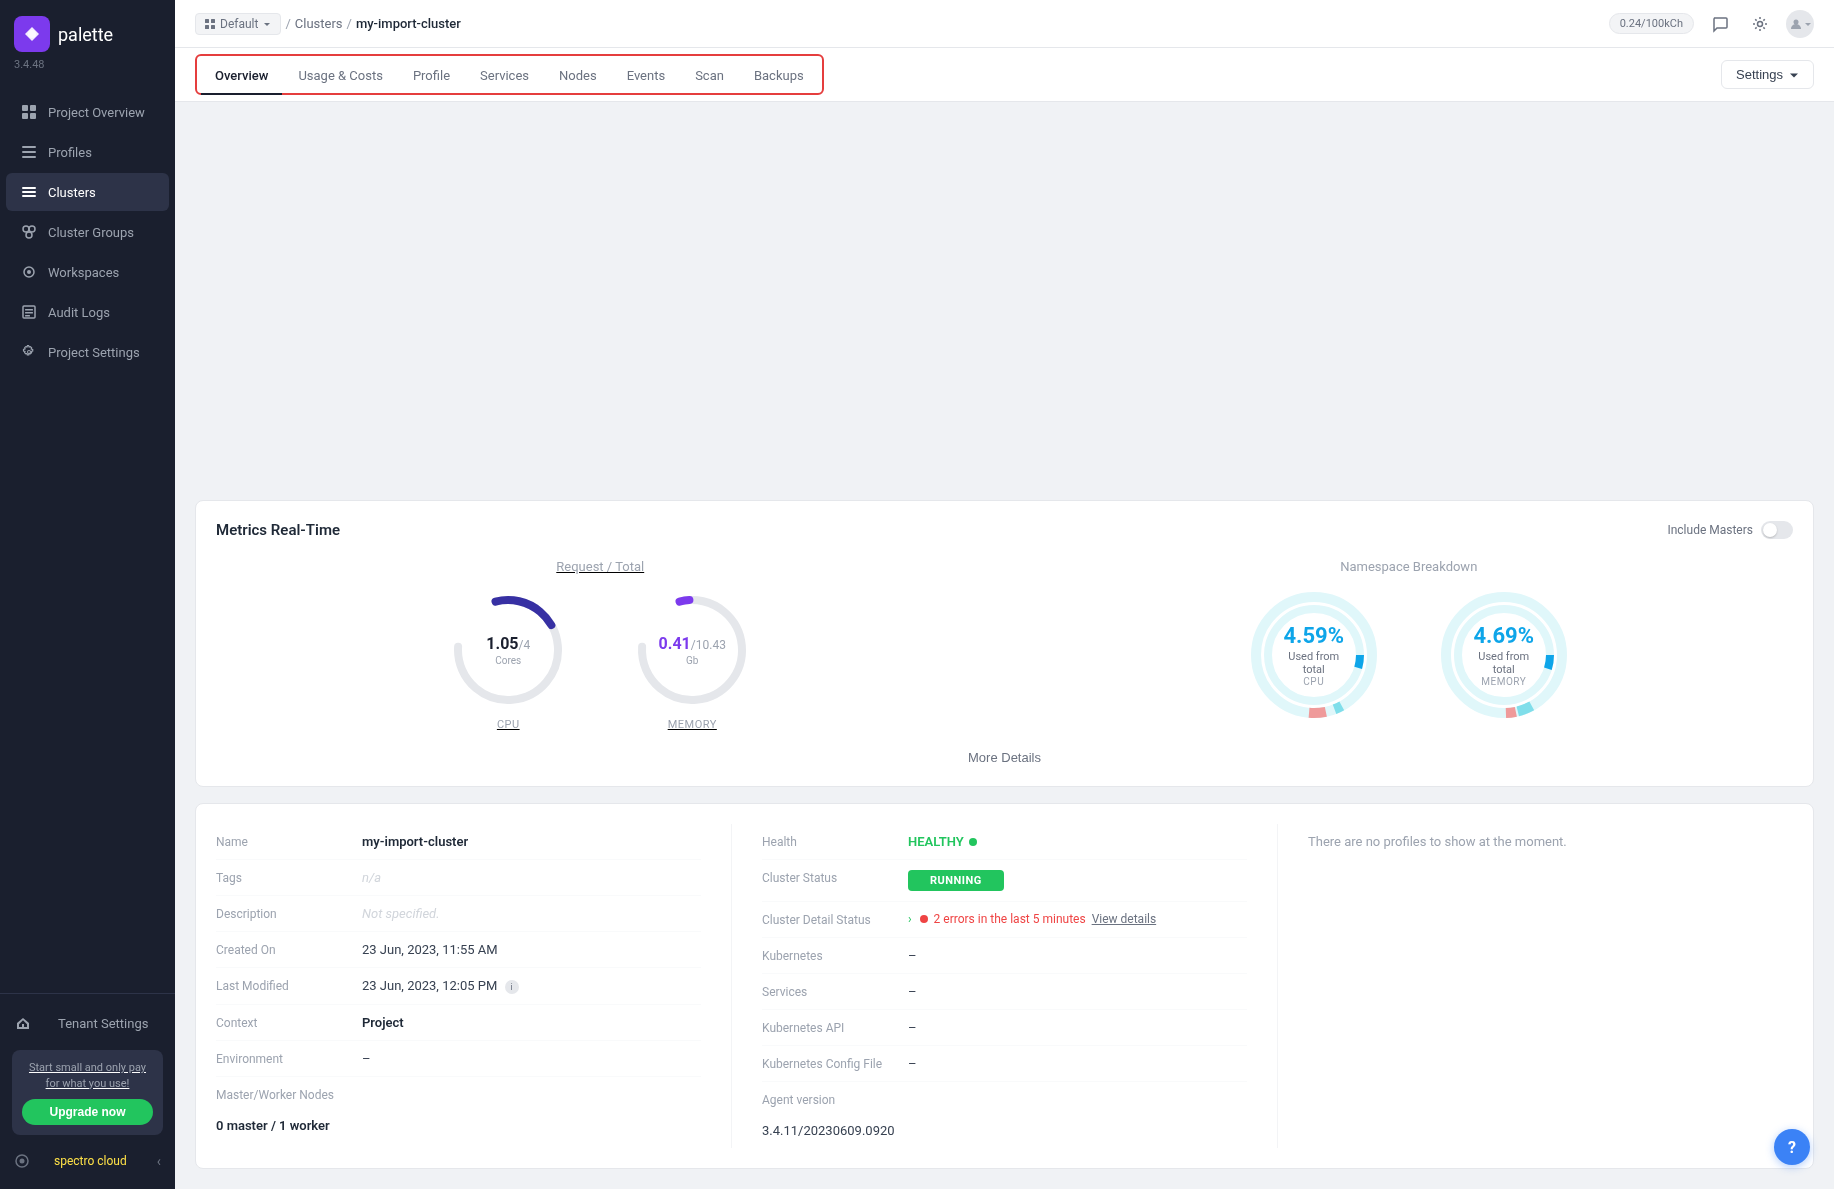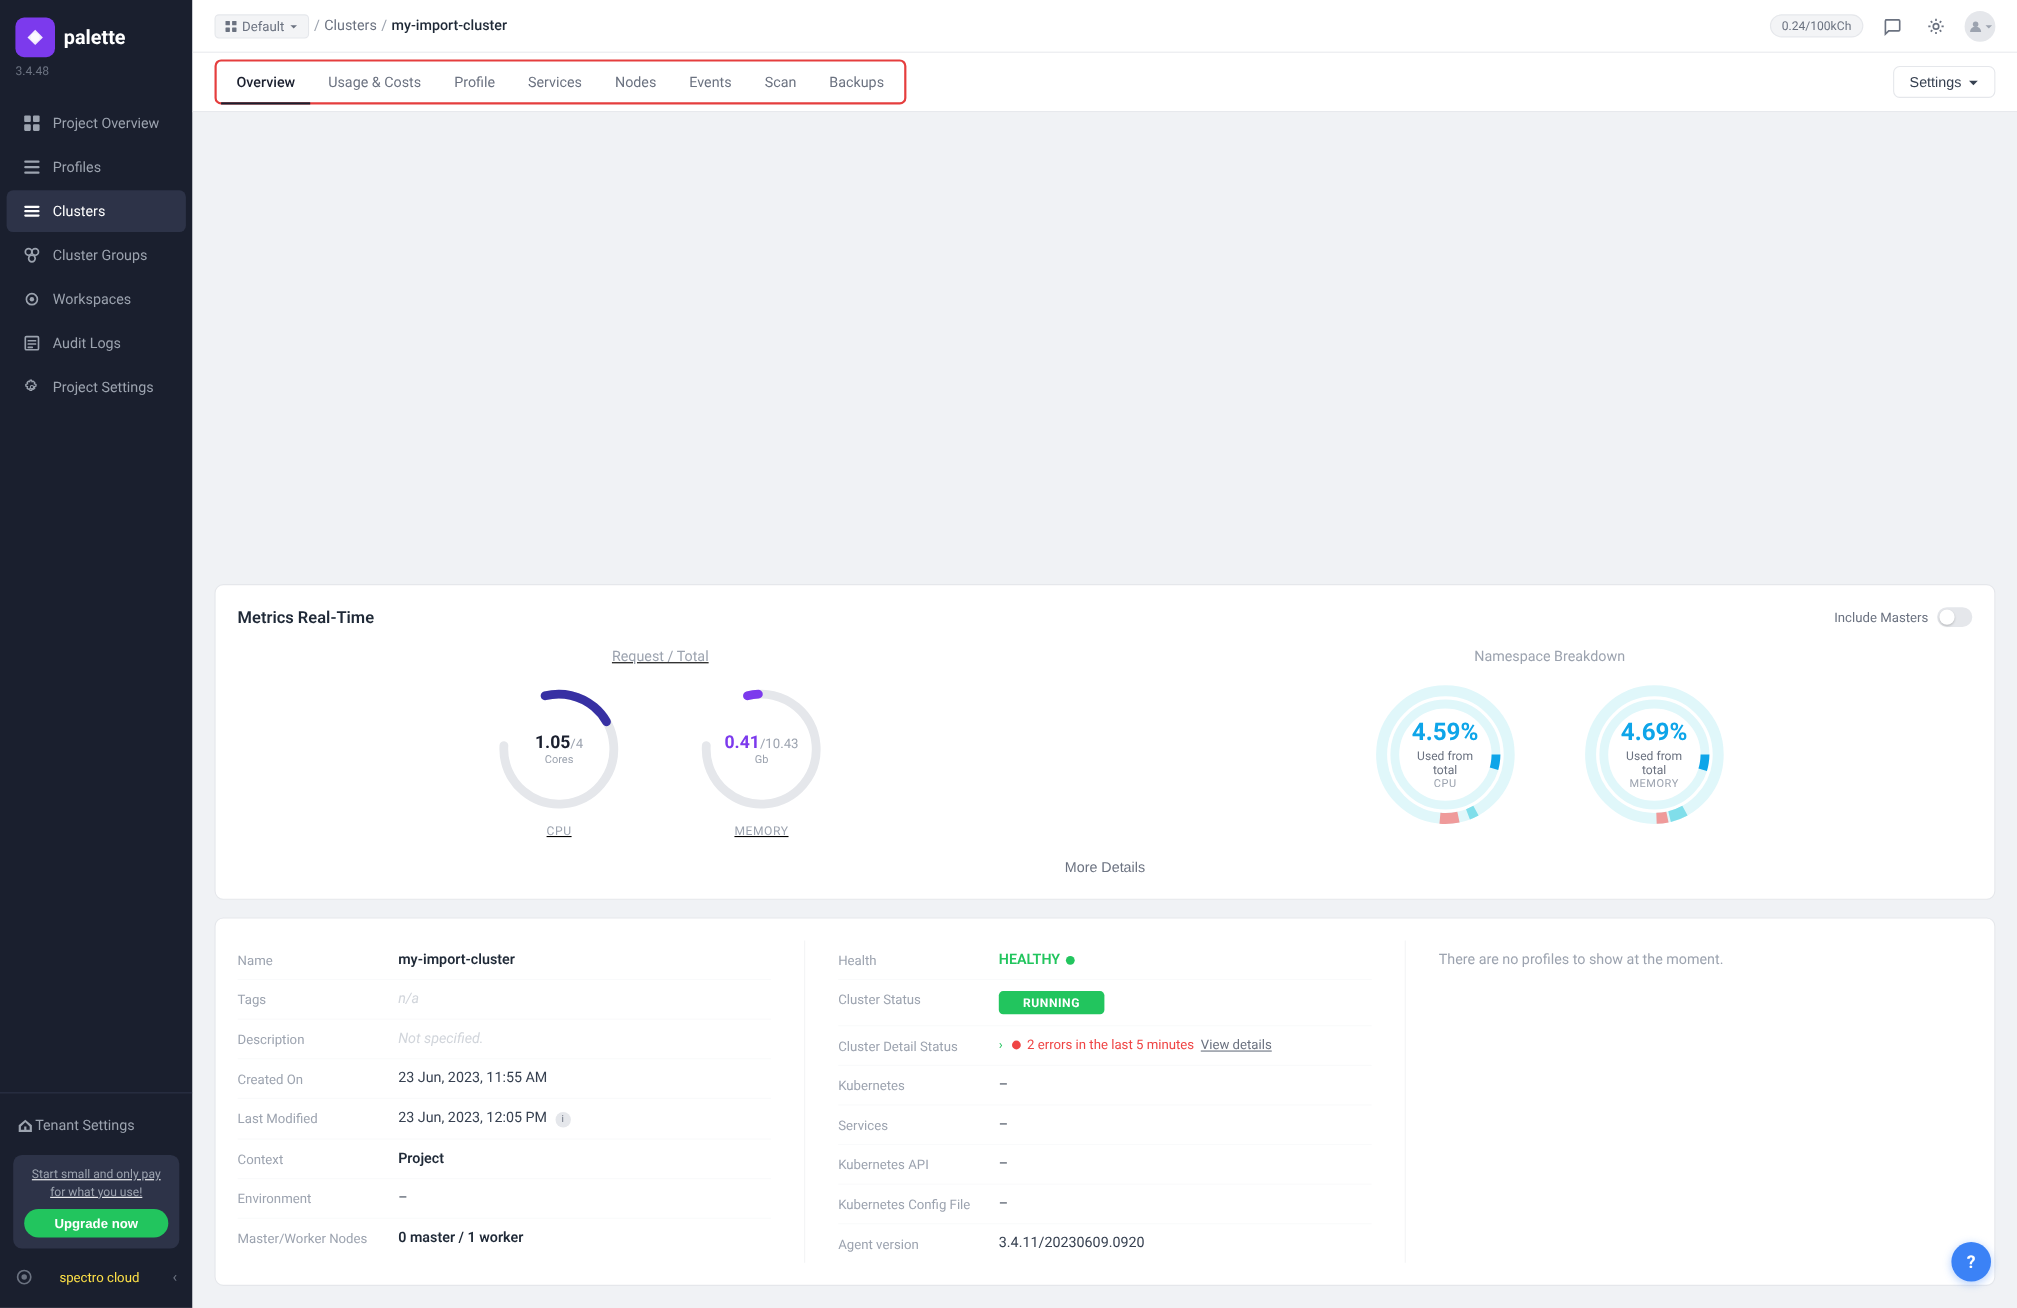--- a/index.html
+++ b/index.html
@@ -26,39 +26,39 @@
       width: 36px;
       height: 36px;
       background: #7c3aed;
       border-radius: 8px;
       display: flex;
       align-items: center;
       justify-content: center;
       font-weight: bold;
       font-size: 16px;
     }
-    .logo-text { font-size: 18px; font-weight: 700; color: #fff; }
+    .logo-text { font-size: 18px; font-weight: 400; color: #fff; }
     .version { font-size: 11px; color: #6b7280; padding: 2px 14px 12px; }
     .sidebar-nav { flex: 1; padding: 8px 0; }
     .nav-item {
       display: flex;
       align-items: center;
       gap: 10px;
       padding: 10px 14px;
       cursor: pointer;
       font-size: 13px;
       color: #9ca3af;
       border-radius: 6px;
       margin: 2px 6px;
       transition: background 0.15s;
     }
     .nav-item.active { background: #2d3348; color: #fff; }
     .nav-icon { width: 18px; height: 18px; display: flex; align-items: center; justify-content: center; font-size: 15px; flex-shrink: 0; }
     .sidebar-bottom { padding: 10px 0; border-top: 1px solid #2d3348; }
-    .tenant-settings { display: flex; align-items: center; gap: 0; padding: 10px 14px; cursor: pointer; font-size: 13px; color: #9ca3af; }
+    .tenant-settings { display: flex; align-items: center; gap: 26px; padding: 10px 14px; cursor: pointer; font-size: 13px; color: #9ca3af; }
     .upgrade-box { margin: 8px 12px; background: #2d3348; border-radius: 8px; padding: 10px; text-align: center; text-decoration: underline; }
     .upgrade-text { font-size: 11px; color: #9ca3af; margin-bottom: 8px; line-height: 1.4; }
     .upgrade-btn {
       background: #22c55e;
       color: #fff;
       border: none;
       border-radius: 20px;
       padding: 6px 18px;
       font-size: 12px;
       font-weight: 600;
@@ -247,21 +247,21 @@
     .more-details { text-align: center; margin-top: 16px; }
     .more-details-btn { font-size: 13px; color: #6b7280; cursor: pointer; background: none; border: none; }
 
     
     .cluster-info { display: flex; gap: 0; }
     .info-col { flex: 1; padding-right: 30px; }
     .info-col + .info-col { border-left: 1px solid #f3f4f6; padding-left: 30px; padding-right: 30px; }
     .info-col:last-child { padding-right: 0; }
 
     .info-row { display: flex; align-items: flex-start; padding: 10px 0; border-bottom: 1px solid #f9fafb; gap: 16px; }
-    .info-row:last-child { border-bottom: none; }
+    .info-row:last-child { border-bottom: none; flex-direction: column; }
     .info-label { font-size: 12px; color: #9ca3af; width: 130px; min-width: 130px; padding-top: 1px; }
     .info-value { font-size: 13px; color: #374151; }
     .info-value.bold { font-weight: 600; color: #1f2937; }
     .info-value.muted { color: #d1d5db; font-style: italic; }
     .info-value.health { color: #22c55e; font-weight: 600; display: flex; align-items: center; gap: 5px; }
     .health-dot { width: 8px; height: 8px; background: #22c55e; border-radius: 50%; }
     .running-badge {
       background: #22c55e;
       color: #fff;
       font-size: 11px;

